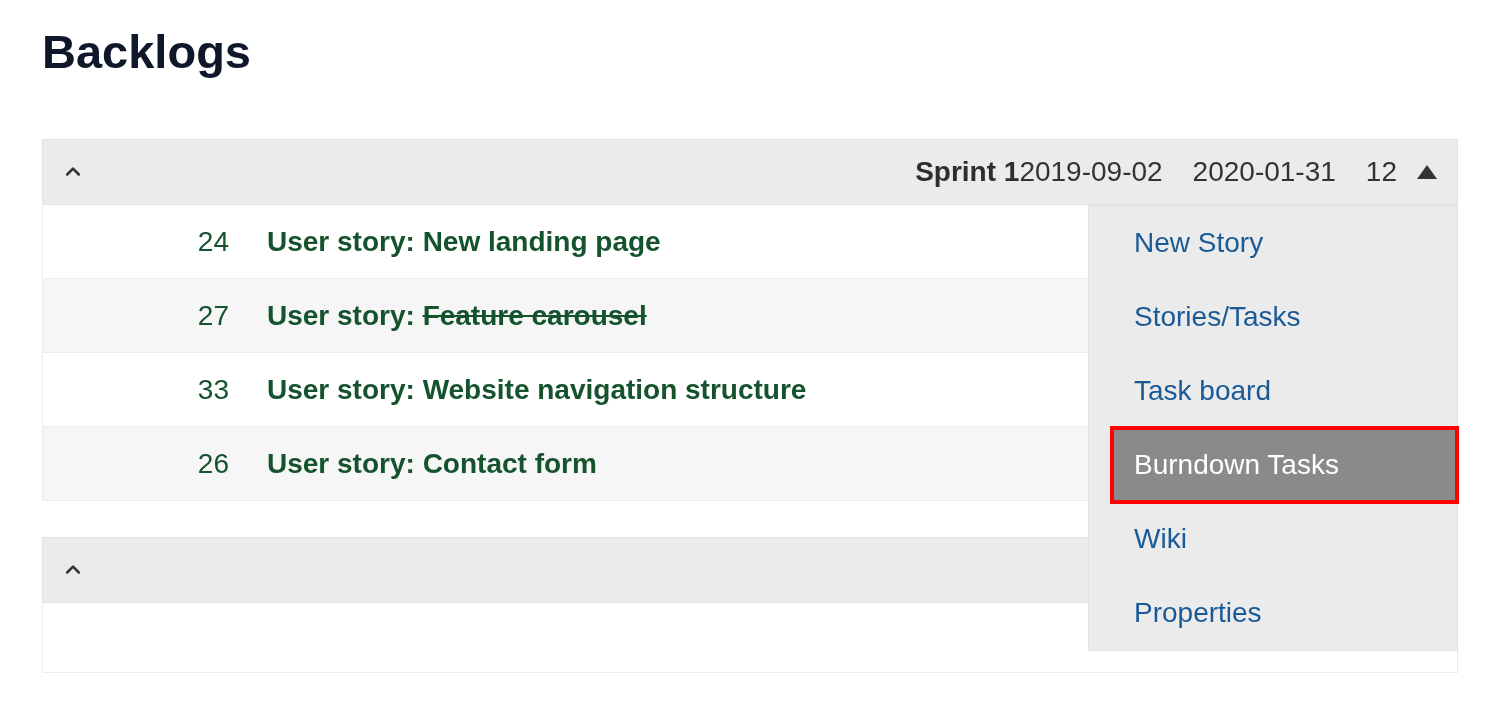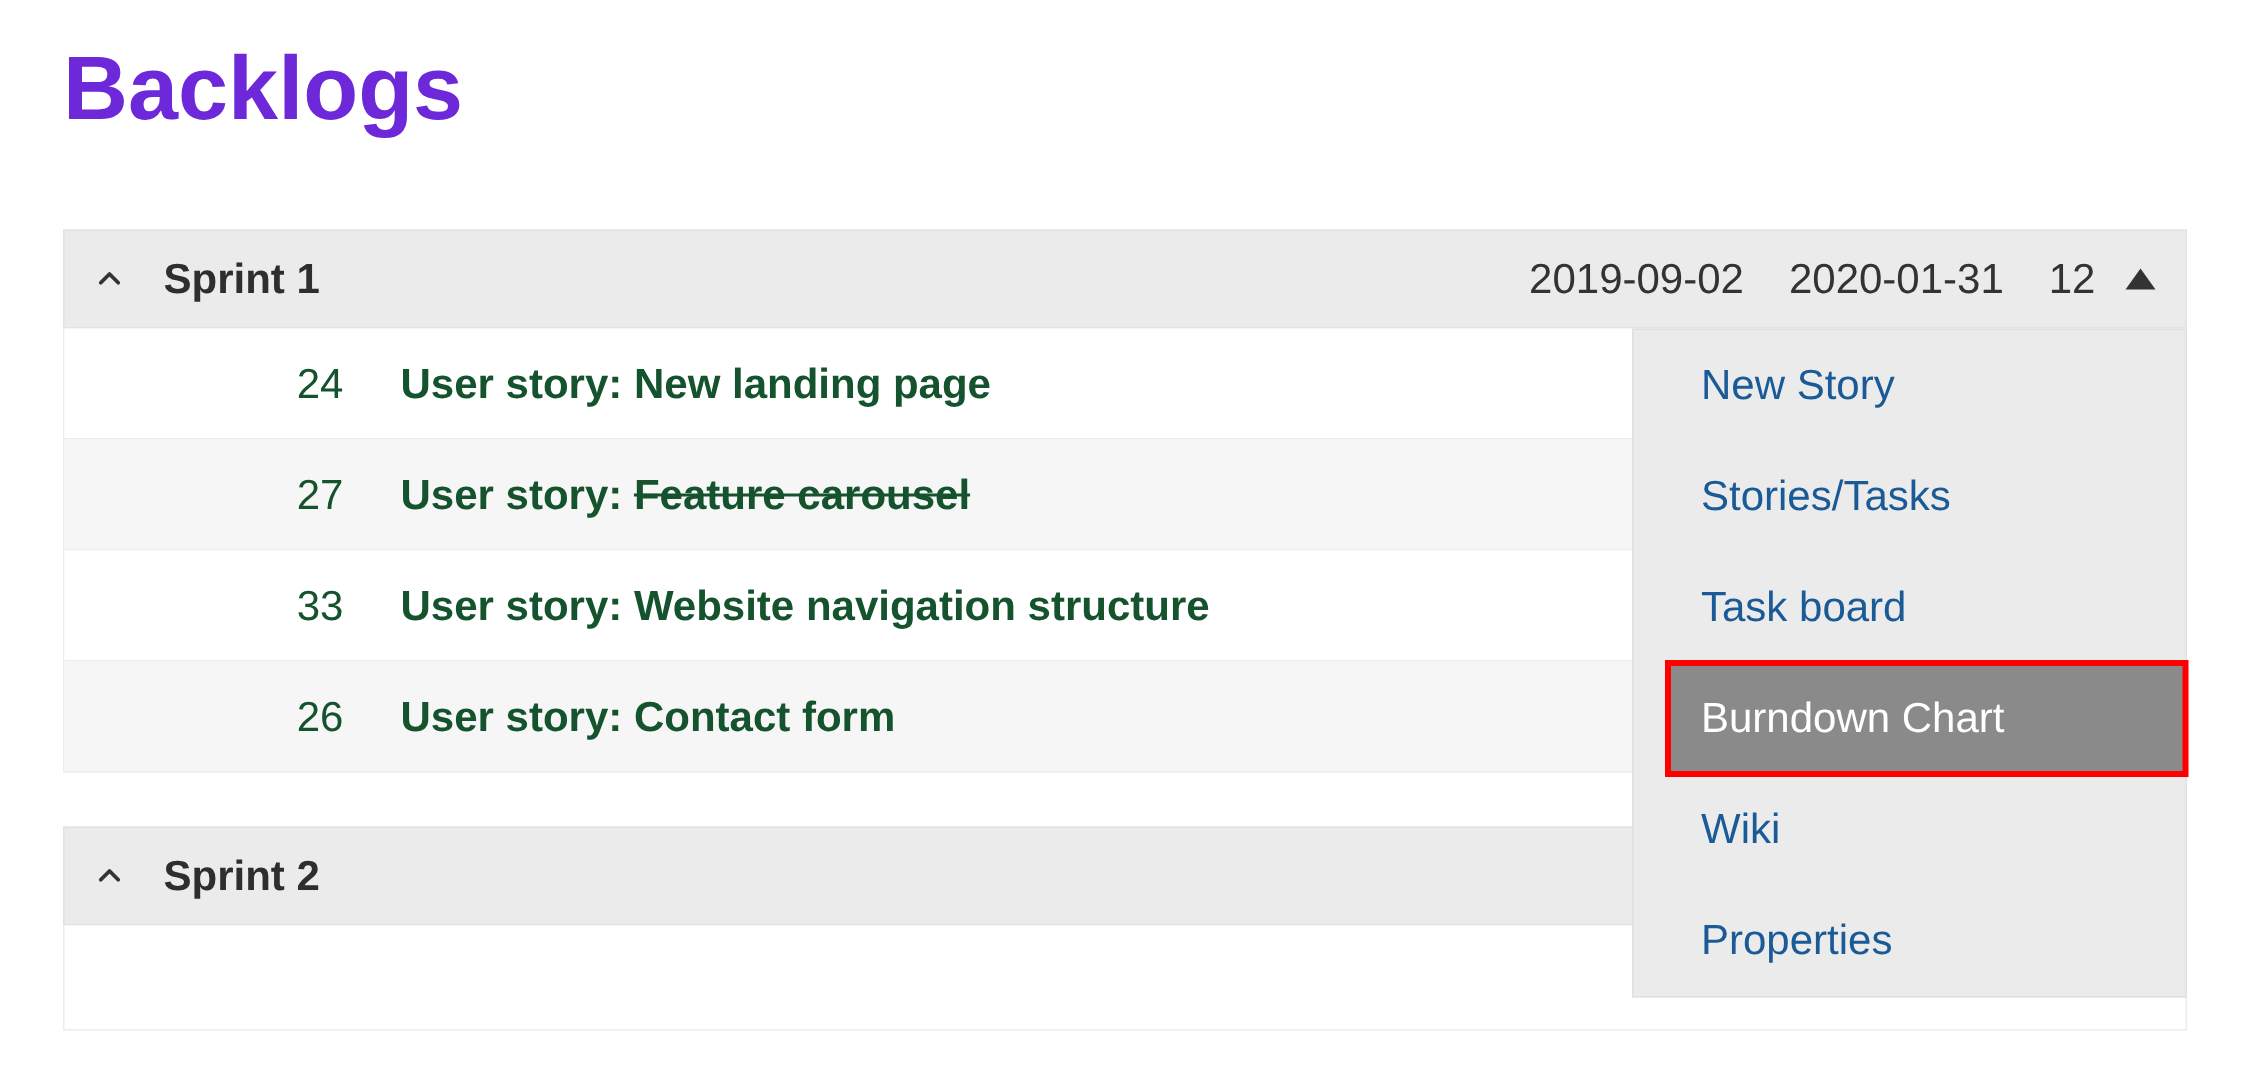--- a/index.html
+++ b/index.html
@@ -7,37 +7,38 @@
     font-family: "Segoe UI", "Helvetica Neue", Arial, sans-serif;
     background: #fff;
     width: 1500px;
     height: 725px;
     color: #333;
   }
   .page {
     padding: 24px 42px;
   }
   .page-title {
-    font-size: 60px;
+    font-size: 47px;
     font-weight: 700;
-    color: #6d28d9;
+    color: #0f172a;
     margin-bottom: 60px;
   }
   .sprint-wrap {
     position: relative;
     margin-bottom: 36px;
   }
   .sprint-header {
     display: flex;
     align-items: center;
     background: #ebebeb;
     border: 1px solid #e2e2e2;
     height: 66px;
     padding: 0 20px 0 14px;
     font-size: 28px;
+    text-align: right;
   }
   .caret-toggle {
     width: 32px;
     display: flex;
     justify-content: center;
     cursor: pointer;
     color: #333;
   }
   .caret-toggle svg { width: 20px; height: 20px; }
   .sprint-name {
@@ -169,21 +170,21 @@
         <span class="story-title">
           <span>User story: </span><span>Contact form</span>
         </span>
       </div>
     </div>
 
     <div class="dropdown">
       <div class="dropdown-item">New Story</div>
       <div class="dropdown-item">Stories/Tasks</div>
       <div class="dropdown-item">Task board</div>
-      <div class="dropdown-item highlighted">Burndown Chart</div>
+      <div class="dropdown-item highlighted">Burndown Tasks</div>
       <div class="dropdown-item">Wiki</div>
       <div class="dropdown-item">Properties</div>
     </div>
   </div>
 
   <div class="sprint-wrap">
     <div class="sprint-header">
       <span class="caret-toggle">
         <svg viewBox="0 0 24 24" fill="none" stroke="#333" stroke-width="3" stroke-linecap="round" stroke-linejoin="round">
             <polyline points="5 15 12 8 19 15"></polyline>

